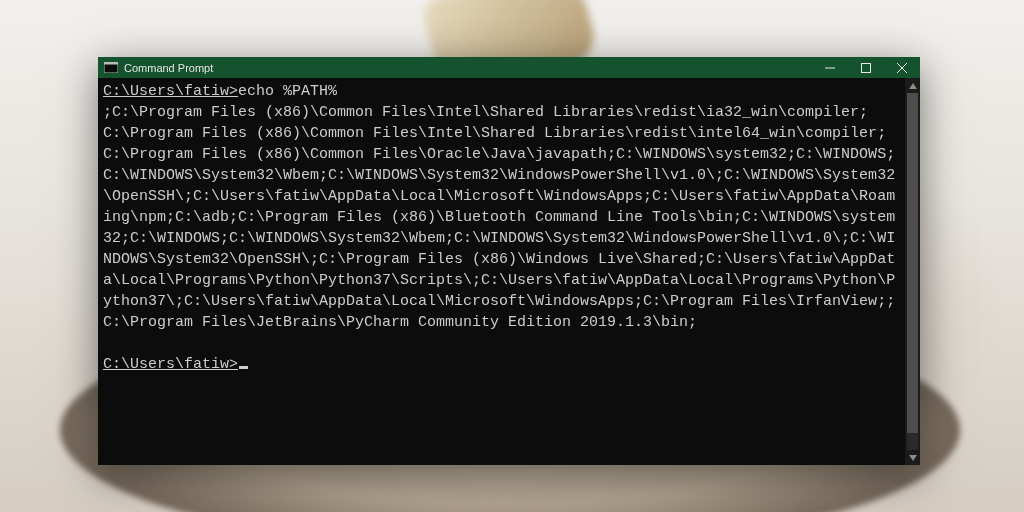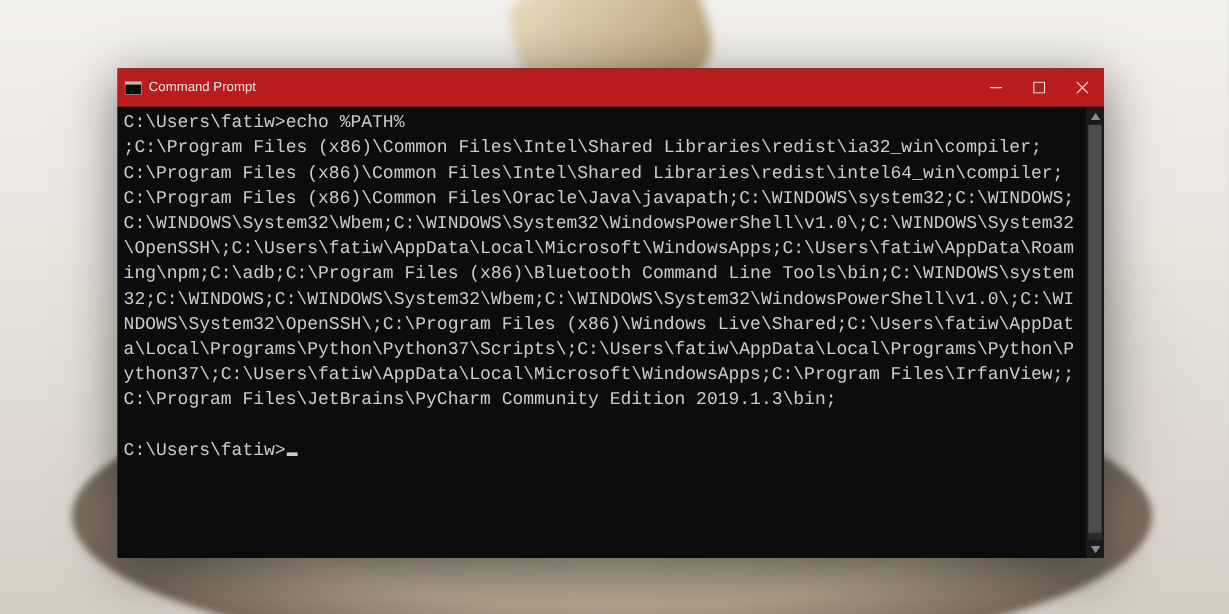--- a/index.html
+++ b/index.html
@@ -39,22 +39,22 @@
       left: 98px;
       top: 57px;
       width: 822px;
       height: 408px;
       background: #0c0c0c;
       box-shadow: 0 10px 40px rgba(0,0,0,0.5);
       display: flex;
       flex-direction: column;
     }
     .titlebar {
-      height: 32px;
-      background: #b91c1c;
+      height: 21px;
+      background: #14532d;
       display: flex;
       align-items: center;
       color: #e6e6e6;
       font-family: "Segoe UI", Arial, sans-serif;
       font-size: 11px;
       user-select: none;
     }
     .titlebar .icon-slot {
       width: 18px; height: 14px;
       margin-left: 4px; margin-right: 4px;
@@ -78,21 +78,21 @@
       padding: 3px 4px 3px 5px;
       background: #0c0c0c;
       color: #cccccc;
       font-family: "Consolas", "Courier New", monospace;
       font-size: 15px;
       line-height: 1.4;
       white-space: pre-wrap;
       word-break: break-all;
       overflow: hidden;
     }
-    .terminal .prompt { color: #cccccc; }
+    .terminal .prompt { color: #cccccc; text-decoration: underline; }
     .terminal .cursor {
       display: inline-block;
       width: 9px; height: 3px;
       background: #cccccc;
       vertical-align: -1px;
       margin-left: 1px;
     }
     .scrollbar {
       width: 15px;
       background: #1b1b1b;

